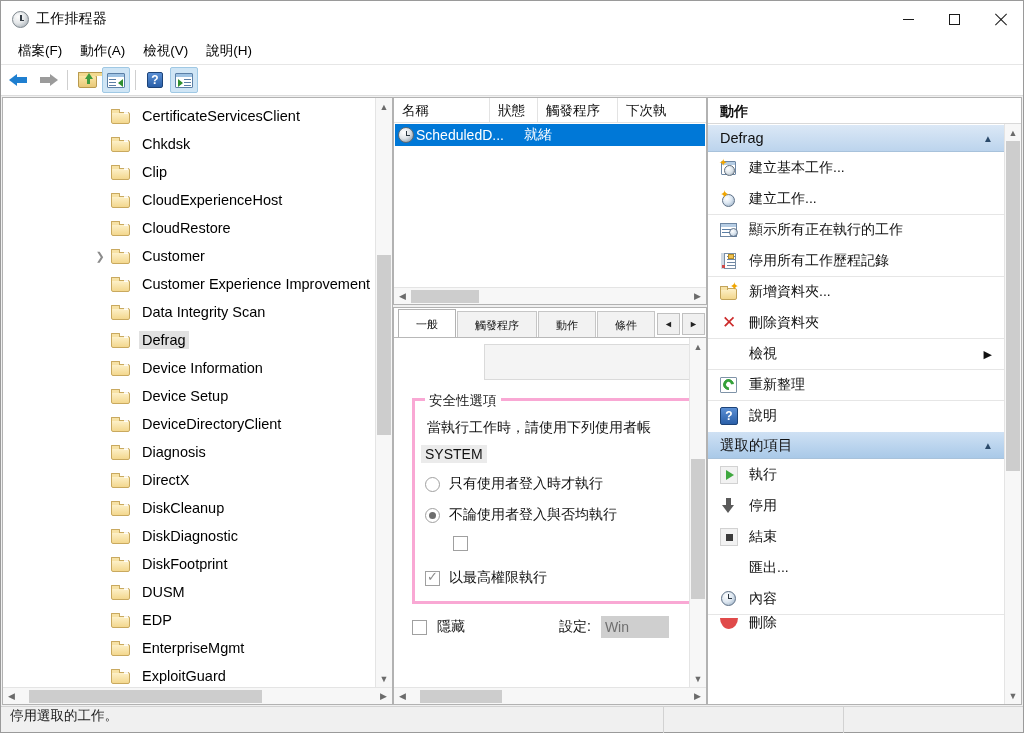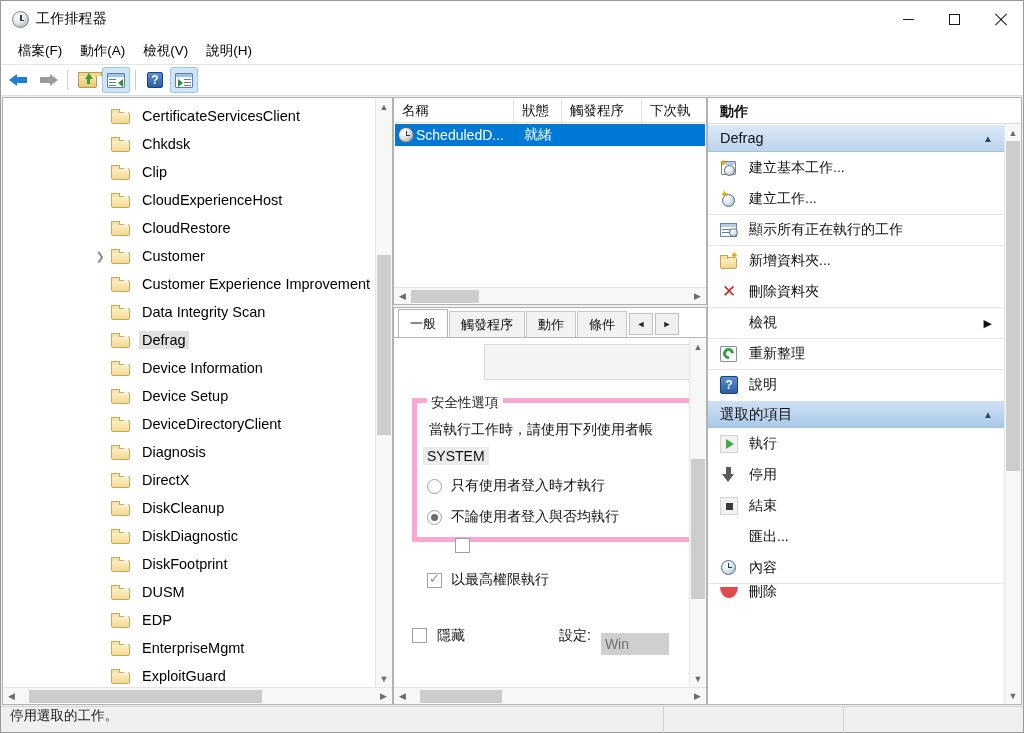--- a/index.html
+++ b/index.html
@@ -240,43 +240,43 @@
   .cell-name { width: 104px; overflow:hidden; }
   .cell-status { padding-left: 4px; }
 
   
   .detail-pane { flex:1; min-height:0; margin:0; }
   .tabs {
     height: 29px; min-height:29px; display:flex; align-items:flex-end;
     background:#fff; padding-left: 4px; position: relative;
   }
   .tab {
-    height: 26px; padding: 0 11px; line-height: 26px; font-size: 13px;
+    height: 26px; padding: 0 17px; line-height: 26px; font-size: 11px;
     border: 1px solid #c6c6c6; border-bottom: none; background:#f2f2f2;
     margin-right: 1px; color:#111; white-space:nowrap;text-align:center;
   }
   .tab.active { background:#fff; border-color:#b2b2b2; height: 28px; line-height: 28px; }
   .tab-nav {
     width: 24px; height: 22px; border:1px solid #c0c0c0; background:#f0f0f0;
     display:flex; align-items:center; justify-content:center; margin: 0 1px 2px 1px;
     font-size: 9px; color:#222;
   }
   .detail-body {
     flex:1; position:relative; overflow:hidden; background:#fff;
     border-top: 1px solid #b8b8b8;
   }
   .detail-inner { position:absolute; left:0; top:0; width: 340px; }
 
   .ro-box {
     position:absolute; left: 90px; top: 6px; width: 230px; height: 36px;
     background:#f4f4f4; border:1px solid #dadada;
   }
   .group {
-    position:absolute; left: 18px; top: 60px; width: 300px; height: 144px;
-    border:5px solid #f9a8d4;
+    position:absolute; left: 18px; top: 60px; width: 300px; height: 206px;
+    border:3px solid #f9a8d4;
   }
   .group-title {
     position:absolute; left: 10px; top: -9px; background:#fff; padding: 0 4px;
     font-size: 13.5px; color:#222;
   }
   .sec-line { font-size:14px; color:#111; white-space:nowrap; }
   .hint { position:absolute; left: 12px; top: 18px; }
   .acct { position:absolute; left: 6px; top: 44px; background:#ebebeb; padding: 1px 4px; }
   .opt { position:absolute; display:flex; align-items:center; gap:9px; white-space:nowrap; }
   .radio {
@@ -289,21 +289,21 @@
   }
   .cbox {
     width:15px;height:15px;border:1px solid #a0a0a0;background:#fff;flex:0 0 15px;position:relative;
   }
   .cbox.on::after {
     content:"\2713"; position:absolute; left:1px; top:-3px; font-size:13px; color:#8a8a8a;
   }
   .bottom-row { position:absolute; left: 18px; top: 278px; display:flex; align-items:center; gap:10px; white-space:nowrap; }
   .combo {
     width: 68px; height: 22px; background:#cfcfcf; color:#6f6f6f; font-size:14px;
-    line-height: 22px; padding-left: 4px; overflow:hidden; position: relative; margin-top: 17px;
+    line-height: 22px; padding-left: 4px; overflow:hidden; position: relative;
   }
 
   
   .act-pane { flex:1; margin: 1px 1px 1px 0; min-width:0; }
   .act-title {
     height: 26px; min-height:26px; line-height:26px; padding-left: 12px;
     font-size: 14px; font-weight: bold; color:#111; background:#fff;
     border-bottom: 1px solid #d9d9d9;
   }
   .act-scroll { flex:1; position:relative; overflow:hidden; background:#fff; }
@@ -705,21 +705,21 @@
           <div class="thumb" style="left:9px;width:233px;"></div>
         </div>
         <div class="btn">▶</div>
       </div>
     </div>
 
     <div class="mid-col">
 
       <div class="pane list-pane">
         <div class="list-head">
-          <div class="col" style="width:120px;">名稱</div>
+          <div class="col" style="width:96px;">名稱</div>
           <div class="col" style="width:48px;">狀態</div>
           <div class="col" style="width:80px;">觸發程序</div>
           <div class="col" style="width:64px;border-right:none;">下次執</div>
         </div>
         <div class="list-rows">
           <div class="list-row">
             <span class="task-icon"></span>
             <span class="cell-name">ScheduledD...</span>
             <span class="cell-status">就緒</span>
           </div>
@@ -829,20 +829,32 @@
               <span class="aicon">
                 <span class="ai-list">
                   <i class="w"></i>
                   <i class="wt"></i>
                   <i class="ln"></i>
                   <i class="c"></i>
                 </span>
               </span>
               <span>顯示所有正在執行的工作</span>
             </div>
+            <div class="act-item">
+              <span class="aicon">
+                <span class="ai-book">
+                  <i class="w"></i>
+                  <i class="spine"></i>
+                  <i class="ln"></i>
+                  <i class="pin"></i>
+                  <i class="dot"></i>
+                </span>
+              </span>
+              <span>停用所有工作歷程記錄</span>
+            </div>
             <div class="act-item sep">
               <span class="aicon">
                 <span class="ai-newfolder">
                   <i class="fb"></i>
                   <i class="ft"></i>
                   <i class="star">✦</i>
                 </span>
               </span>
               <span>新增資料夾...</span>
             </div>

